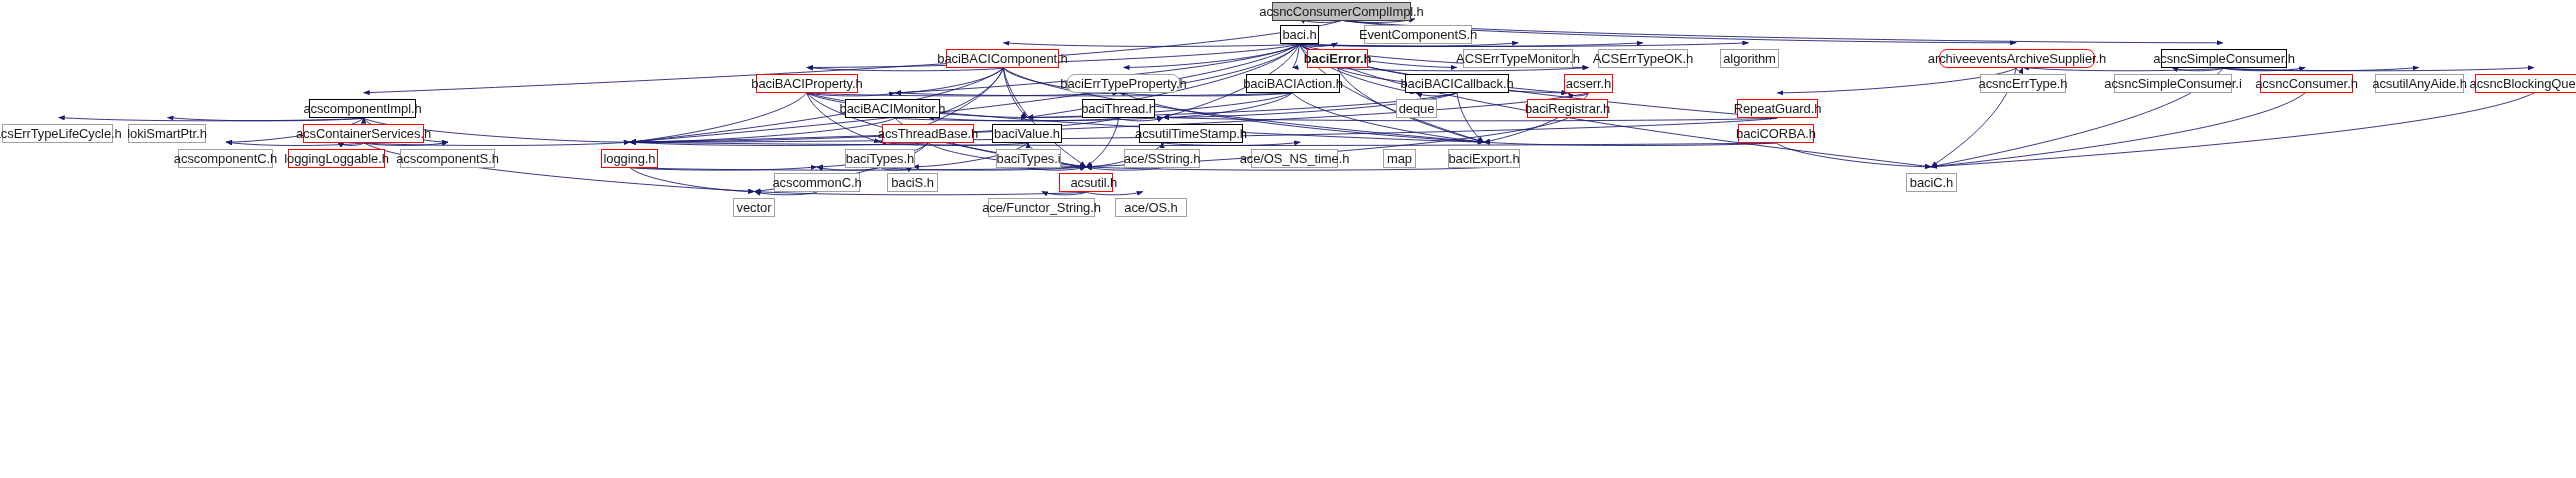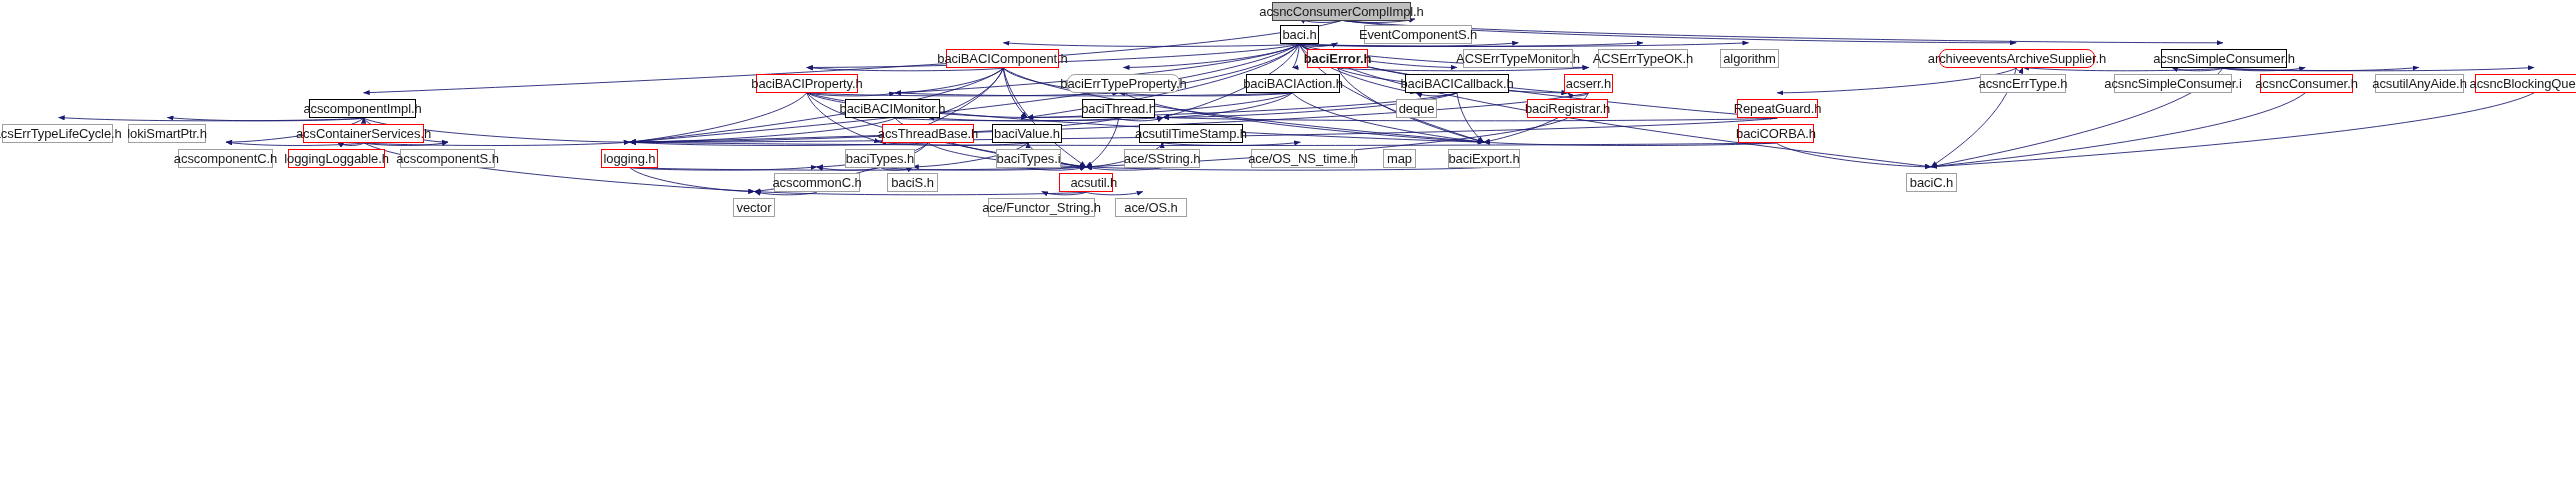--- a/index.html
+++ b/index.html
@@ -210,21 +210,21 @@
       <div class="node black" style="left: 992px; top: 124px; width: 70px;">baciValue.h</div>
       <div class="node black" style="left: 1111px; top: 124px; width: 104px; margin-left: 28px;">acsutilTimeStamp.h</div>
       <div class="node red" style="left: 1738px; top: 124px; width: 76px;">baciCORBA.h</div>
       <div class="node " style="left: 178px; top: 149px; width: 95px;">acscomponentC.h</div>
       <div class="node red" style="left: 288px; top: 149px; width: 97px;">loggingLoggable.h</div>
       <div class="node " style="left: 400px; top: 149px; width: 95px;">acscomponentS.h</div>
       <div class="node red" style="left: 601px; top: 149px; width: 57px;">logging.h</div>
       <div class="node " style="left: 845px; top: 149px; width: 70px;">baciTypes.h</div>
       <div class="node " style="left: 996px; top: 149px; width: 65px;">baciTypes.i</div>
       <div class="node " style="left: 1124px; top: 149px; width: 76px;">ace/SString.h</div>
-      <div class="node " style="left: 1251px; top: 149px; width: 104px;">ace/OS_NS_time.h</div>
+      <div class="node " style="left: 1251px; top: 149px; width: 87px;">ace/OS_NS_time.h</div>
       <div class="node " style="left: 1383px; top: 149px; width: 33px;">map</div>
       <div class="node " style="left: 1448px; top: 149px; width: 72px;">baciExport.h</div>
       <div class="node " style="left: 774px; top: 173px; width: 86px;">acscommonC.h</div>
       <div class="node " style="left: 887px; top: 173px; width: 51px;">baciS.h</div>
       <div class="node red" style="left: 1059px; top: 173px; width: 54px; padding-left: 20px;">acsutil.h</div>
       <div class="node " style="left: 1906px; top: 173px; width: 51px;">baciC.h</div>
       <div class="node " style="left: 733px; top: 198px; width: 42px;">vector</div>
       <div class="node " style="left: 988px; top: 198px; width: 107px;">ace/Functor_String.h</div>
       <div class="node " style="left: 1115px; top: 198px; width: 72px;">ace/OS.h</div>
     </div>

